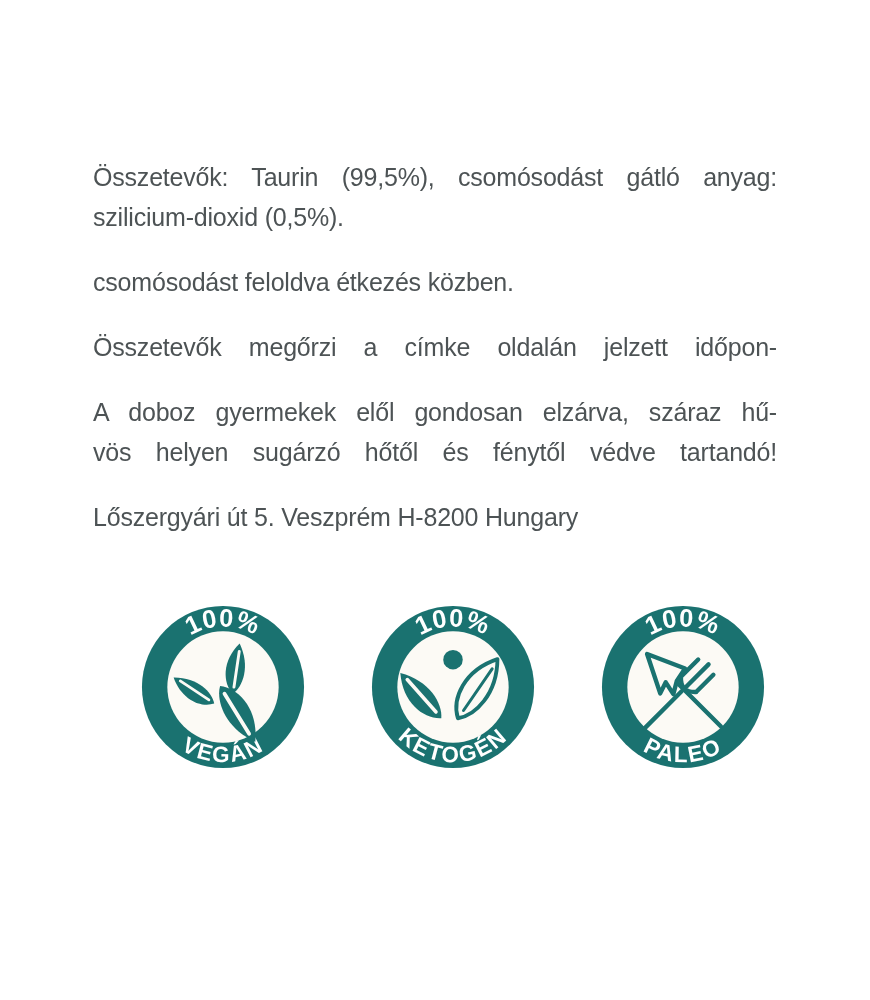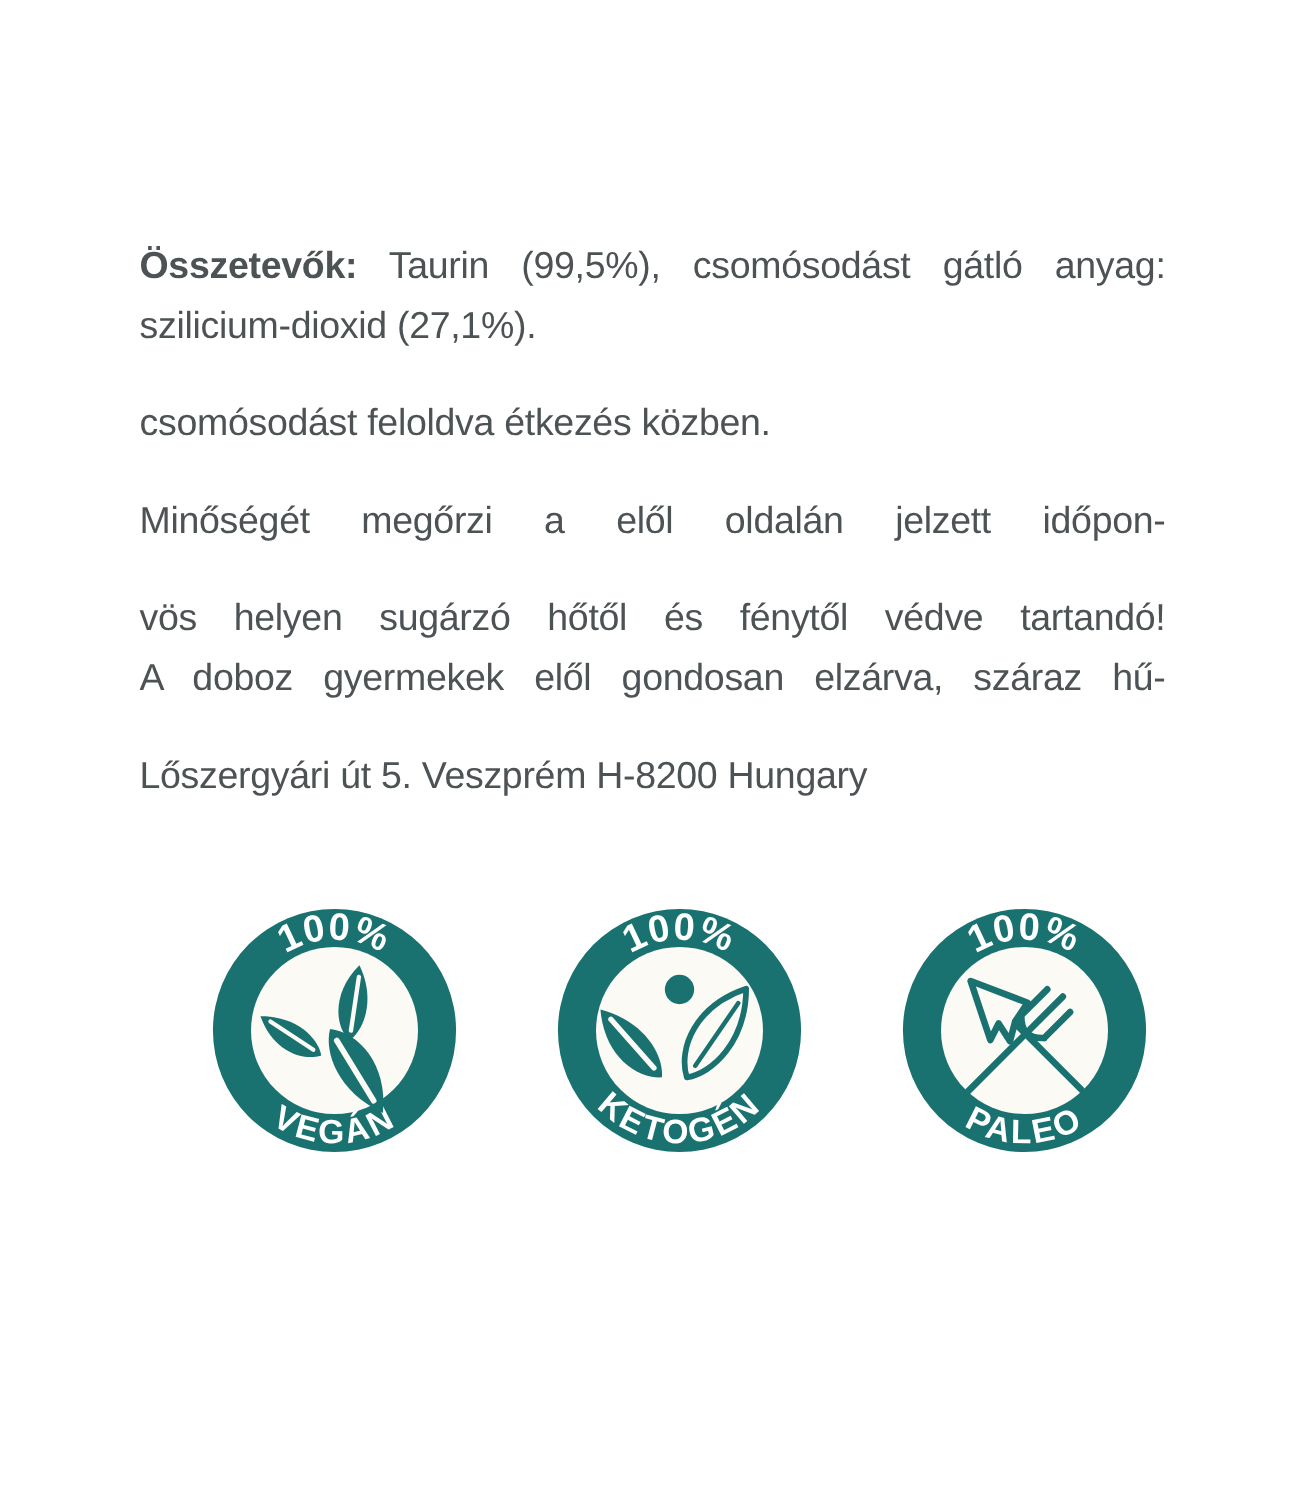--- a/index.html
+++ b/index.html
@@ -25,21 +25,21 @@
     line-height: 40px;
     letter-spacing: -0.2px;
   }
   .para { margin: 0 0 14px 0; }
   .line { white-space: normal; }
   .line.just {
     text-align: justify;
     text-align-last: justify;
     text-justify: inter-word;
   }
-  .lead { font-weight: bold; }
+  .lead { font-weight: normal; }
   .badges {
     position: absolute;
     left: 140px; top: 604px;
     display: flex;
     gap: 64px;
   }
   .badge { width: 166px; height: 166px; }
   .ring  { fill: var(--teal); }
   .disc  { fill: var(--inner); }
   .arc-top {
@@ -61,37 +61,37 @@
   .tool       { fill: none; stroke: var(--teal); stroke-width: 4.5; stroke-linecap: round; stroke-linejoin: round; }
 </style>
 </head>
 <body>
 
 <div class="content">
 
   <p class="para">
     </p>
     <div class="line just"><span class="lead">Összetevők:</span> <span>Taurin (99,5%), csomósodást gátló anyag:</span></div>
-    <div class="line">szilicium-dioxid (27,1%).</div>
+    <div class="line">szilicium-dioxid (0,5%).</div>
   <p></p>
 
   <p class="para">
     </p>
     <div class="line">csomósodást feloldva étkezés közben.</div>
   <p></p>
 
   <p class="para">
     </p>
-    <div class="line just">Minőségét megőrzi a elől oldalán jelzett időpon-</div>
+    <div class="line just">Összetevők megőrzi a címke oldalán jelzett időpon-</div>
   <p></p>
 
   <p class="para">
     </p>
+    <div class="line just">A doboz gyermekek elől gondosan elzárva, száraz hű-</div>
     <div class="line just">vös helyen sugárzó hőtől és fénytől védve tartandó!</div>
-    <div class="line just">A doboz gyermekek elől gondosan elzárva, száraz hű-</div>
   <p></p>
 
   <p class="para">
     </p>
     <div class="line">Lőszergyári út 5. Veszprém H-8200 Hungary</div>
   <p></p>
 
 </div>
 
 <div class="badges">

